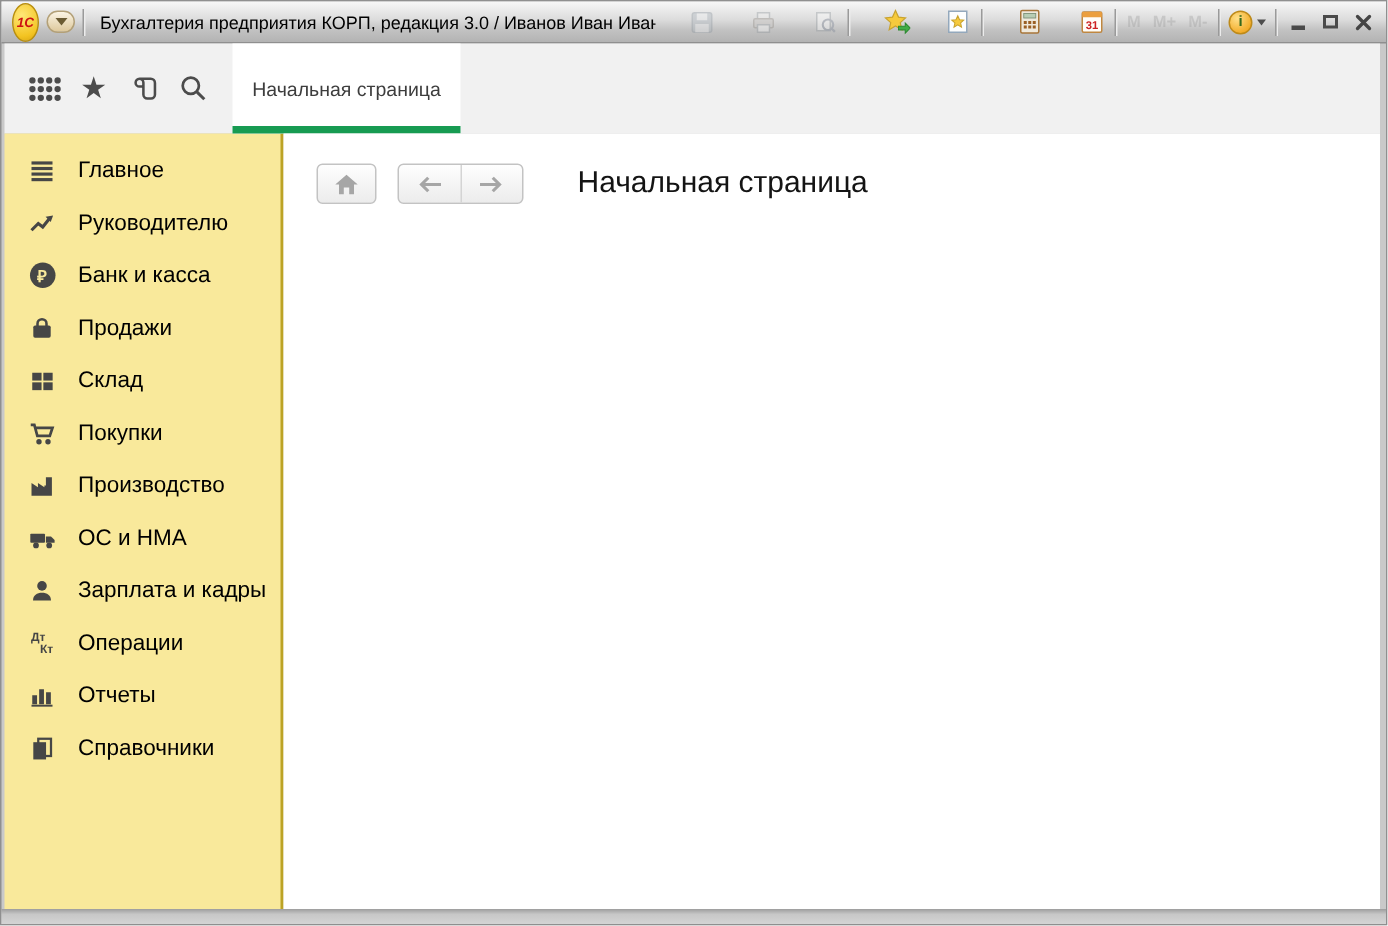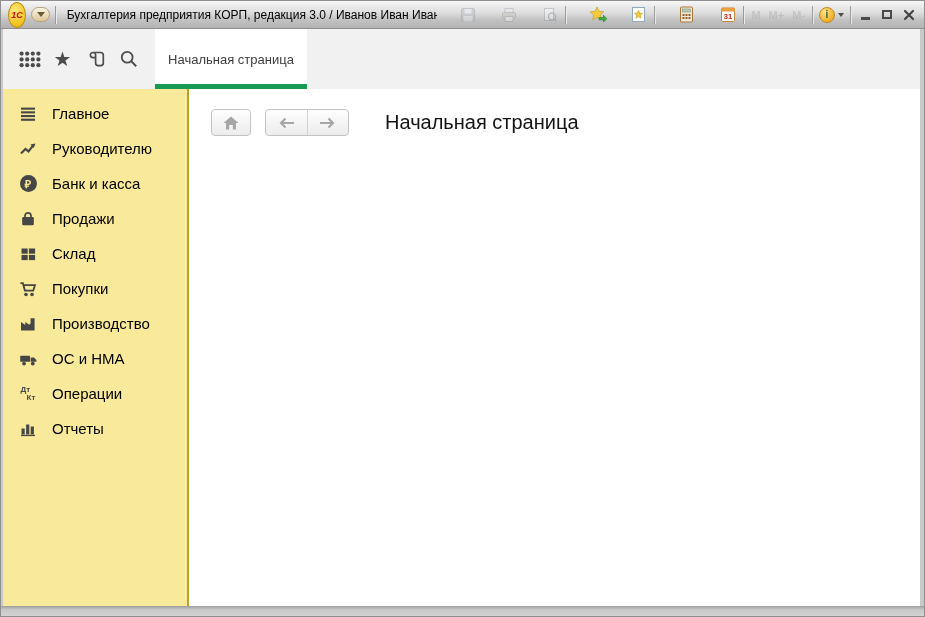--- a/index.html
+++ b/index.html
@@ -326,20 +326,31 @@
             <rect x="1.2" y="5.8" width="9.8" height="6" rx="0.6"></rect>
             <path d="M11.6 7.6 h3.4 l2.4 2.4 v1.8 h-5.8z"></path>
             <circle cx="5" cy="13.6" r="1.9"></circle>
                 <circle cx="13.8" cy="13.6" r="1.9"></circle>
           </g>
             </svg>
         </span>
         <span class="side-label">ОС и НМА</span>
       </div>
 
+      <div class="side-item">
+        <span class="side-ic">
+          <svg width="18" height="18" viewBox="0 0 18 18">
+              <g fill="#464646">
+            <circle cx="9" cy="5.6" r="3.2"></circle>
+            <path d="M3 15.4 c0-3.6 2.7-5.2 6-5.2 s6 1.6 6 5.2z"></path>
+          </g>
+            </svg>
+        </span>
+        <span class="side-label">Зарплата и кадры</span>
+      </div>
 
       <div class="side-item">
         <span class="side-ic">
           <span class="icon-dtkt">
             <span class="dt">Дт</span>
             <span class="kt">Кт</span>
           </span>
         </span>
         <span class="side-label">Операции</span>
       </div>
@@ -351,20 +362,29 @@
             <rect x="2.5" y="8.5" width="3.2" height="6"></rect>
                 <rect x="7.1" y="4.5" width="3.2" height="10"></rect>
                 <rect x="11.7" y="6.5" width="3.2" height="8"></rect>
             <rect x="2" y="14.8" width="14" height="1.3"></rect>
           </g>
             </svg>
         </span>
         <span class="side-label">Отчеты</span>
       </div>
 
+      <div class="side-item">
+        <span class="side-ic">
+          <svg width="18" height="18" viewBox="0 0 18 18">
+            <rect x="6.5" y="2.5" width="8.5" height="11.5" fill="none" stroke="#464646" stroke-width="1.5"></rect>
+            <rect x="3.2" y="4.8" width="8.5" height="11.5" fill="#464646"></rect>
+          </svg>
+        </span>
+        <span class="side-label">Справочники</span>
+      </div>
 
 
     </div>
 
     <div class="main">
       <div class="main-head">
         <div class="nav-btn home-btn">
           <svg width="16" height="14" viewBox="0 0 16 14">
             <path d="M8 0.5 L15.5 7 H13 V13.5 H9.8 V9 H6.2 V13.5 H3 V7 H0.5 Z" fill="#a6a6a6"></path>
           </svg>

